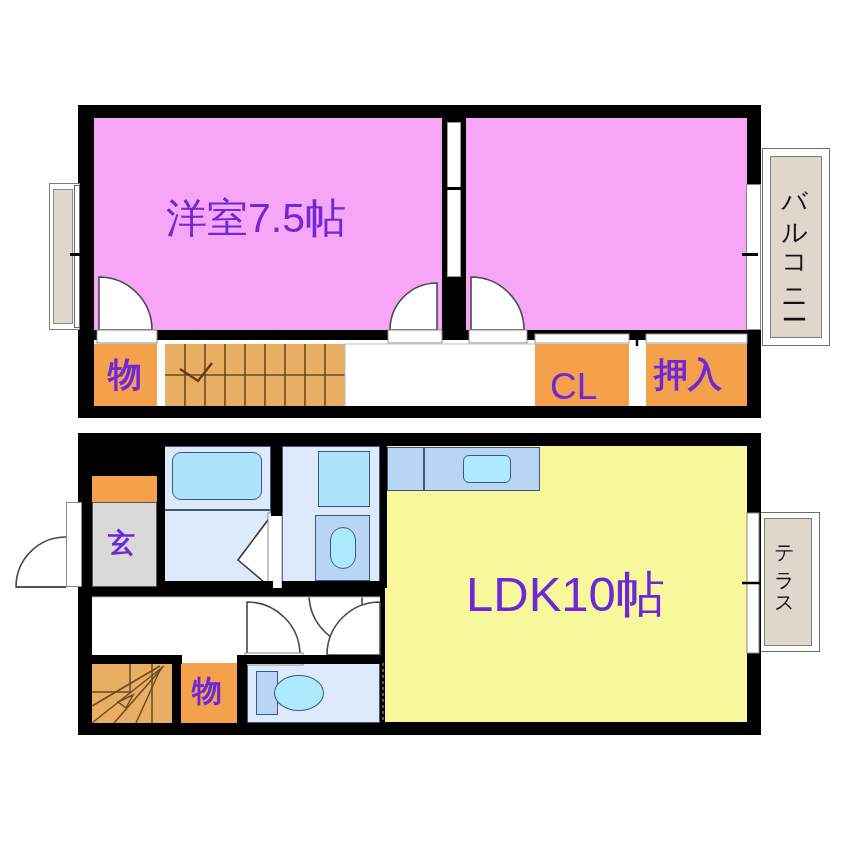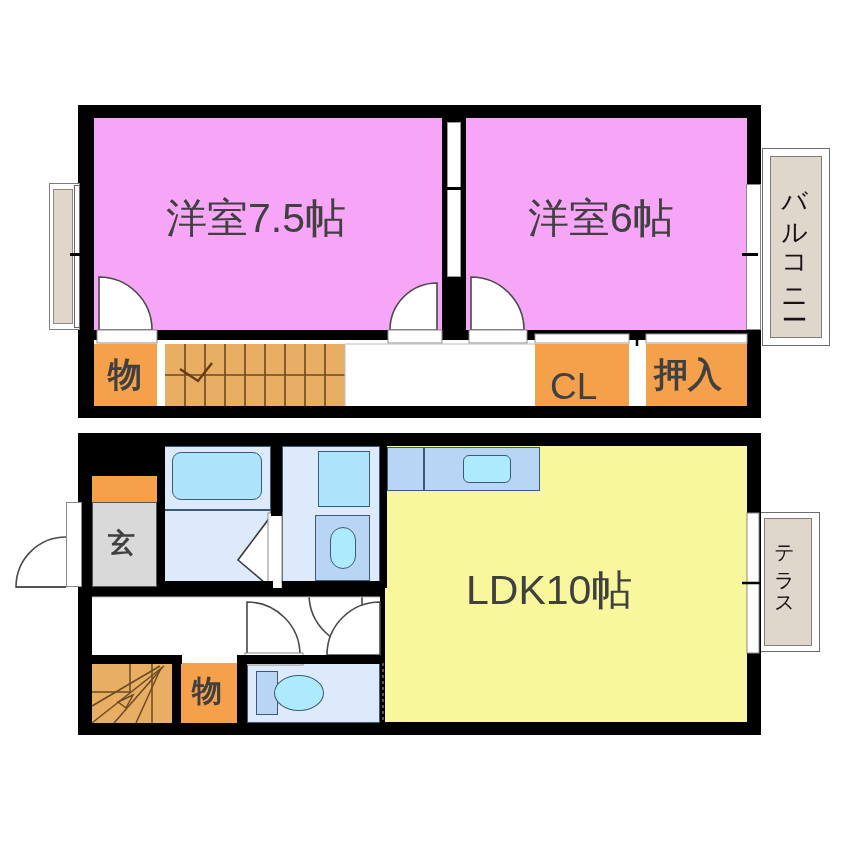--- a/index.html
+++ b/index.html
@@ -23,24 +23,24 @@
   .fill-bath   {background:#dceafc;}
   .fill-bathtub{background:#aee4fb;}
   .fill-counter{background:#b9d5f5;}
   .fill-sink   {background:#aeeafd;}
 
   
   .ol{border:1px solid #3b5a78;}
   .ol2{border:1px solid #555555;}
 
   
-  .lbl{position:absolute;color:#404040;white-space:nowrap;
+  .lbl{position:absolute;color:#6d28d9;white-space:nowrap;
        font-weight:400;line-height:1;}
   .lbl-room{font-size:41px;letter-spacing:0px;}
-  .lbl-ldk{font-size:41px;}
+  .lbl-ldk{font-size:49px;}
   .lbl-box{font-size:34px;font-weight:700;}
   .lbl-cl{font-size:37px;font-weight:500;}
   .lbl-small{font-size:30px;font-weight:700;}
   .lbl-ent{font-size:27px;font-weight:700;}
 
   
   .vtext{position:absolute;writing-mode:vertical-rl;text-orientation:upright;
          color:#1a1016;font-size:26px;letter-spacing:4px;line-height:1;}
   .vtext.small{font-size:20px;letter-spacing:3px;}
 
@@ -226,15 +226,14 @@
       <rect x="247" y="655" width="133" height="9"></rect>
     </g>
 
     <g stroke="#bdbdbd" stroke-width="1">
       <line x1="92" y1="597" x2="380" y2="597"></line>
     </g>
 
   </svg>
 
   <div class="lbl lbl-room" style="left:166px;top:198px;">洋室7.5帖</div>
-  <div class="lbl lbl-room" style="left:528px;top:198px;">洋室6帖</div>
 
 </div>
 
 </body></html>

